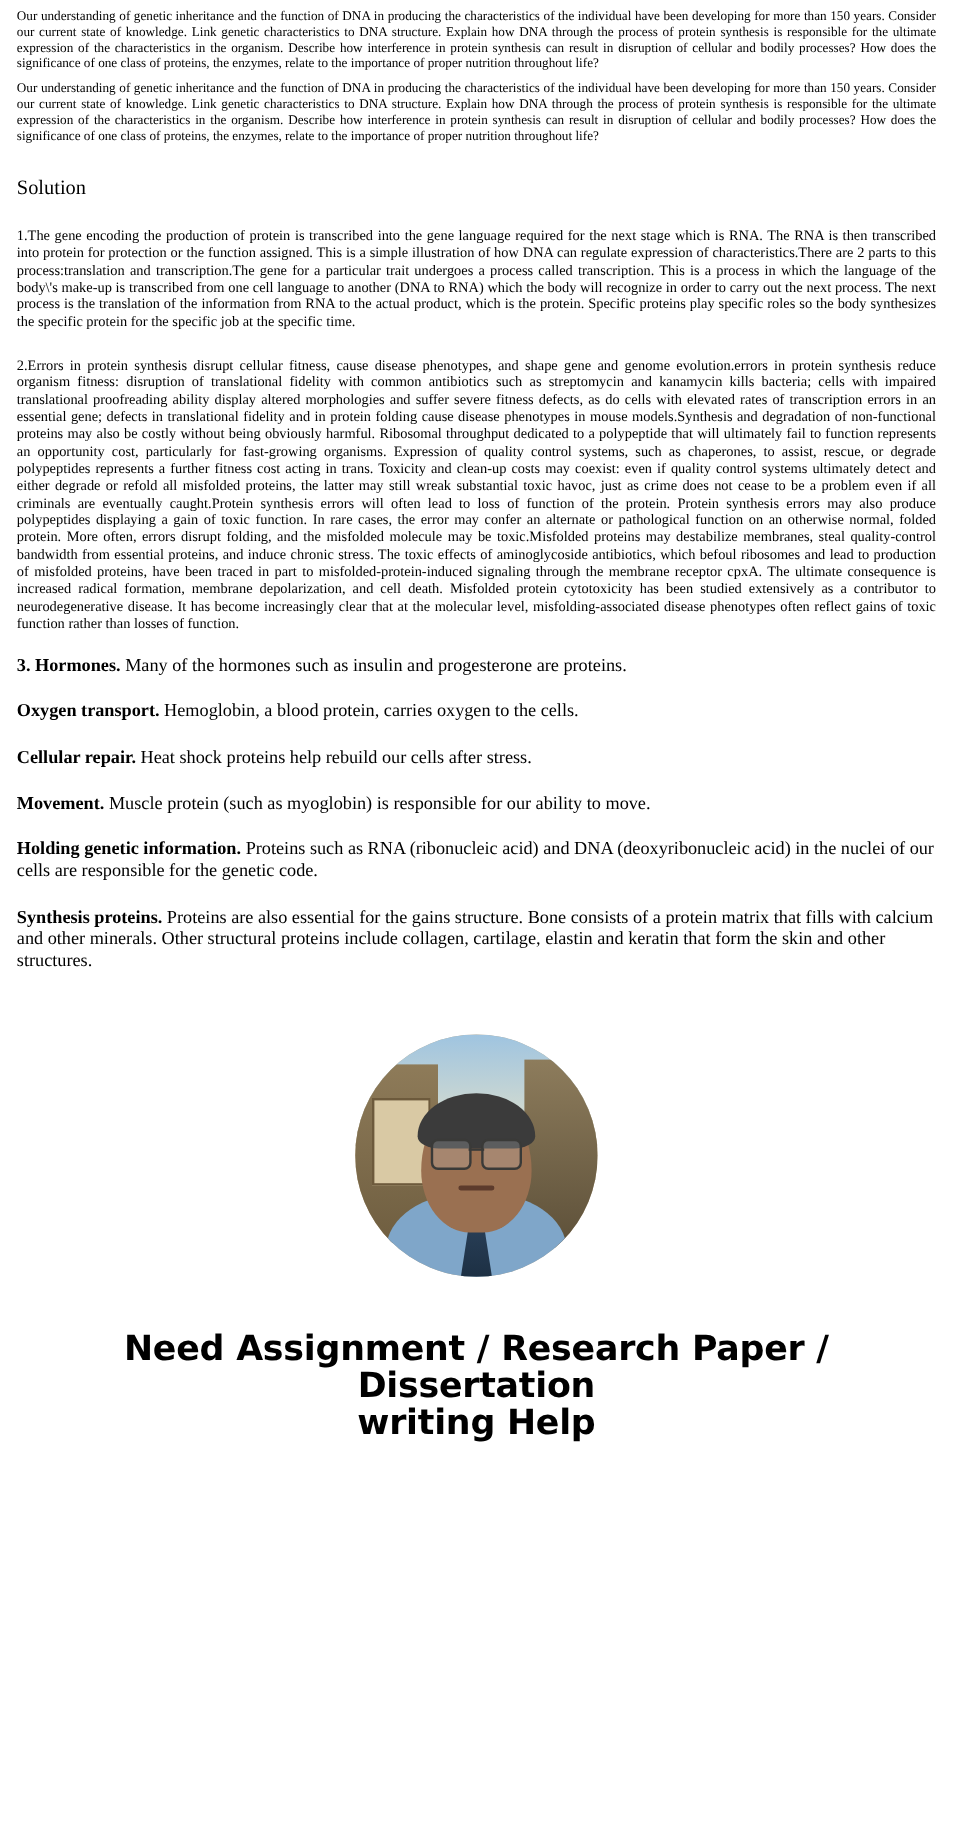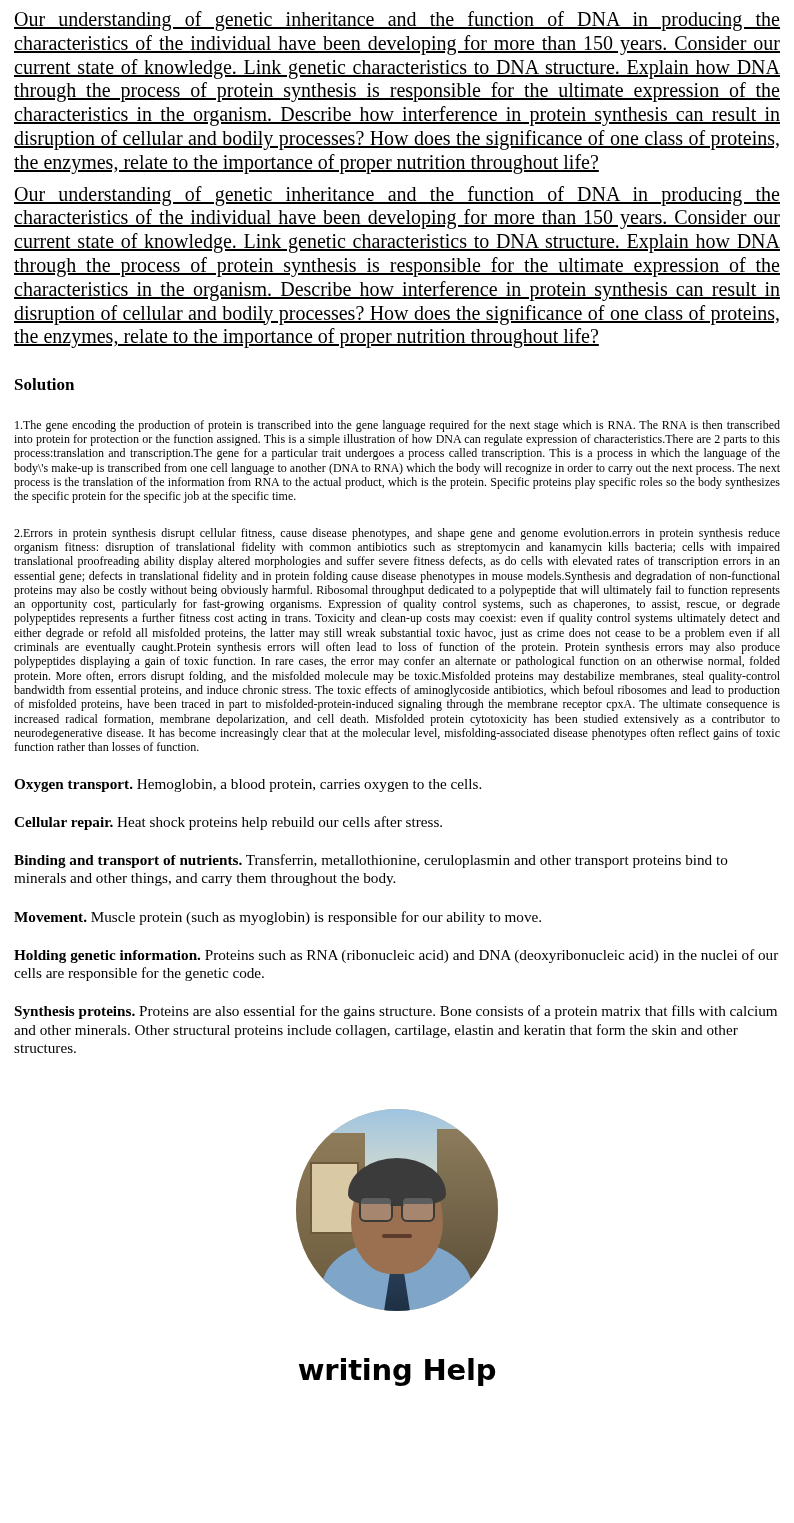--- a/index.html
+++ b/index.html
@@ -13,32 +13,31 @@
     color: #000000;
   }
   .page {
     width: 794px;
     min-height: 1523px;
     box-sizing: border-box;
     padding: 8px 14px 0 14px;
     position: relative;
   }
   .q-block {
-    font-size: 20px;
+    font-size: 11px;
     line-height: 1.19;
     text-align: justify;
     margin: 0 0 4px 0;
-    text-decoration: underline;
   }
   .q-block.second {
     margin-top: 8px;
   }
   h2.solution {
     font-size: 17px;
-    font-weight: bold;
+    font-weight: normal;
     margin: 26px 0 0 0;
     line-height: 1.2;
   }
   .para {
     font-size: 12px;
     line-height: 1.195;
     text-align: justify;
     margin: 22px 0 0 0;
   }
   .italic { }
@@ -150,32 +149,32 @@
   <p class="q-block second">Our understanding of genetic inheritance and the function of DNA in producing the characteristics of the individual have been developing for more than 150 years. Consider our current state of knowledge. Link genetic characteristics to DNA structure. Explain how DNA through the process of protein synthesis is responsible for the ultimate expression of the characteristics in the organism. Describe how interference in protein synthesis can result in disruption of cellular and bodily processes? How does the significance of one class of proteins, the enzymes, relate to the importance of proper nutrition throughout life?</p>
 
   <h2 class="solution">Solution</h2>
 
   <p class="para">1.The gene encoding the production of protein is transcribed into the gene language required for the next stage which is RNA. The RNA is then transcribed into protein for protection or the function assigned. This is a simple illustration of how DNA can regulate expression of characteristics.There are 2 parts to this process:translation and transcription.The gene for a particular trait undergoes a process called transcription. This is a process in which the language of the body\'s make-up is transcribed from one cell language to another (DNA to RNA) which the body will recognize in order to carry out the next process. The next process is the translation of the information from RNA to the actual product, which is the protein. Specific proteins play specific roles so the body synthesizes the specific protein for the specific job at the specific time.</p>
 
   <p class="para">
     <span>2.Errors in protein synthesis disrupt cellular fitness, cause disease phenotypes, and shape gene and genome evolution.errors in protein synthesis reduce organism fitness: disruption of translational fidelity with common antibiotics such as streptomycin and kanamycin kills bacteria; cells with impaired translational proofreading ability display altered morphologies and suffer severe fitness defects, as do cells with elevated rates of transcription errors in an essential gene; defects in translational fidelity and in protein folding cause disease phenotypes in mouse models.Synthesis and degradation of non-functional proteins may also be costly without being obviously harmful. Ribosomal throughput dedicated to a polypeptide that will ultimately fail to function represents an opportunity cost, particularly for fast-growing organisms. Expression of quality control systems, such as chaperones, to assist, rescue, or degrade polypeptides represents a further fitness cost acting in </span><span class="italic">trans</span><span>. Toxicity and clean-up costs may coexist: even if quality control systems ultimately detect and either degrade or refold all misfolded proteins, the latter may still wreak substantial toxic havoc, just as crime does not cease to be a problem even if all criminals are eventually caught.Protein synthesis errors will often lead to </span><span class="italic">loss of function</span><span> of the protein. Protein synthesis errors may also produce polypeptides displaying a </span><span class="italic">gain of toxic function</span><span>. In rare cases, the error may confer an alternate or pathological function on an otherwise normal, folded protein. More often, errors disrupt folding, and the misfolded molecule may be toxic.Misfolded proteins may destabilize membranes, steal quality-control bandwidth from essential proteins, and induce chronic stress. The toxic effects of aminoglycoside antibiotics, which befoul ribosomes and lead to production of misfolded proteins, have been traced in part to misfolded-protein-induced signaling through the membrane receptor </span><span class="italic">cpxA</span><span>. The ultimate consequence is increased radical formation, membrane depolarization, and cell death. Misfolded protein cytotoxicity has been studied extensively as a contributor to neurodegenerative disease. It has become increasingly clear that at the molecular level, misfolding-associated disease phenotypes often reflect gains of toxic function rather than losses of function.</span>
   </p>
 
+  <p class="labeled">
+    <span class="lbl">3. </span><span class="lbl">Hormones.</span><span class="txt">  Many of the hormones such as insulin and progesterone are proteins.</span>
+  </p>
 
   <p class="labeled">
     <span class="lbl">Oxygen transport.</span><span class="txt">  Hemoglobin, a blood protein, carries oxygen to the cells.</span>
   </p>
 
   <p class="labeled">
     <span class="lbl">Cellular repair.</span><span class="txt">  Heat shock proteins help rebuild our cells after stress.</span>
   </p>
 
-  <p class="labeled">
-    <span class="lbl">Binding and transport of nutrients.</span><span class="txt">  Transferrin, metallothionine, ceruloplasmin and other transport proteins bind to minerals and other things, and carry them throughout the body.</span>
-  </p>
 
   <p class="labeled">
     <span class="lbl">Movement.</span><span class="txt">  Muscle protein (such as myoglobin) is responsible for our ability to move.</span>
   </p>
 
   <p class="labeled">
     <span class="lbl">Holding genetic information.</span><span class="txt">  Proteins such as RNA (ribonucleic acid) and DNA (deoxyribonucleic acid) in the nuclei of our cells are responsible for the genetic code.</span>
   </p>
 
   <p class="labeled">
@@ -194,17 +193,18 @@
       <div class="av-head"></div>
       <div class="av-hair"></div>
       <div class="av-glassL"></div>
       <div class="av-glassR"></div>
       <div class="av-bridge"></div>
       <div class="av-mouth"></div>
     </div>
   </div>
 
   <div class="footer">
+    <span>Need Assignment / Research Paper / Dissertation</span>
     <span class="line2">writing Help</span>
     
   </div>
 
 </div>
 
 </body></html>

